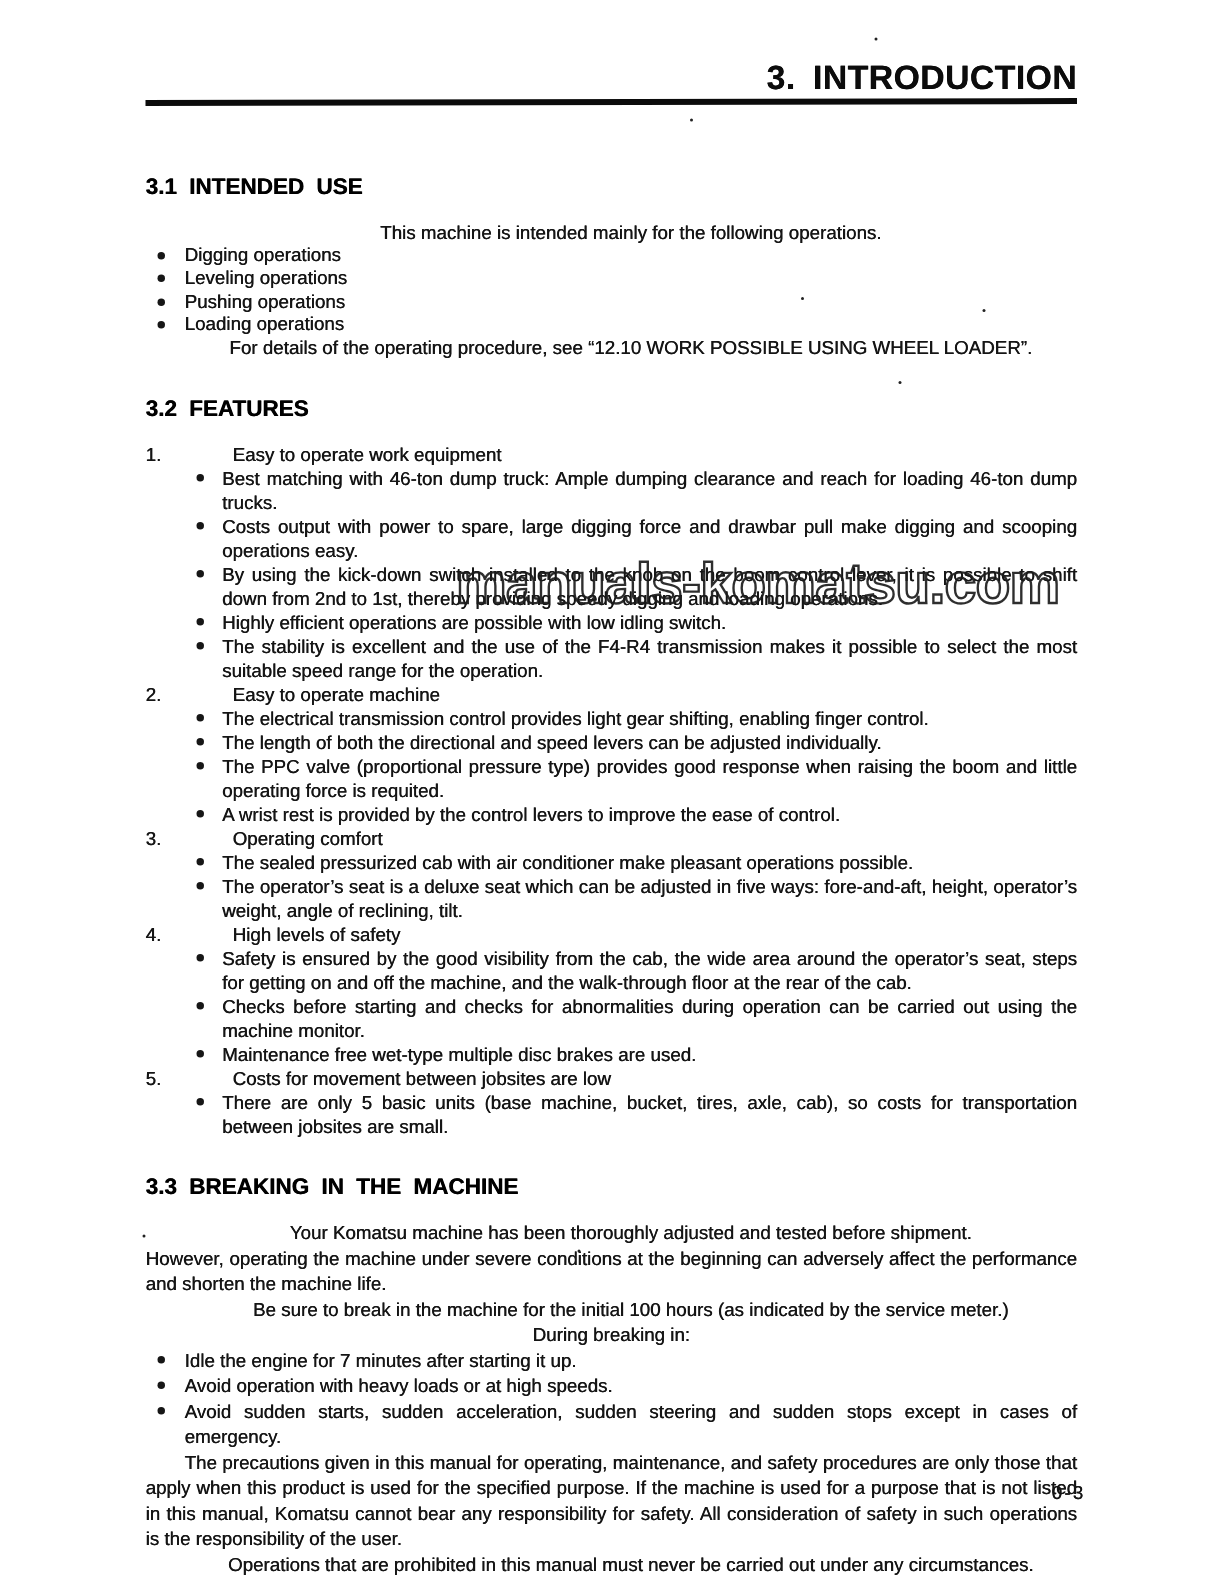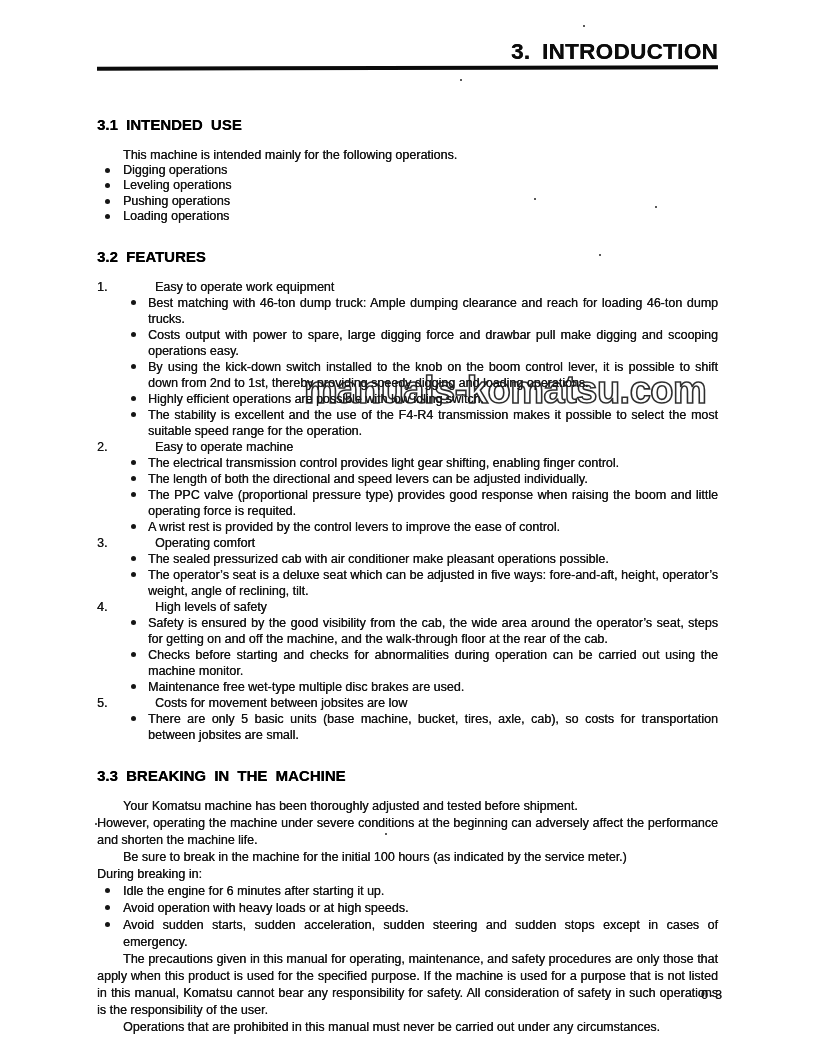--- a/index.html
+++ b/index.html
@@ -39,21 +39,21 @@
   }
   h2 {
     font-size: 15px;
     line-height: 18px;
     font-weight: bold;
     word-spacing: 4px;
     margin: 24px 0 13px 0;
     color: #000000;
   }
   .sec-intended h2 { margin-top: 46px; }
-  p { margin: 0; }
+  p { margin: 0; text-align: center; }
   .indent { text-indent: 26px; }
   .just { text-align: justify; }
   .tight { line-height: 15.3px; }
 
   .brow { display: flex; align-items: flex-start; }
   .dot {
     width: 5px; height: 5px;
     border-radius: 50%;
     background: #161616;
     margin-top: 5px;
@@ -120,20 +120,21 @@
       </div>
       <div class="brow lvl1">
         <span class="dot"></span>
         <p class="btext">Pushing operations</p>
       </div>
       <div class="brow lvl1">
         <span class="dot"></span>
         <p class="btext">Loading operations</p>
       </div>
     </div>
+    <p class="indent">For details of the operating procedure, see “12.10 WORK POSSIBLE USING WHEEL LOADER”.</p>
   </section>
 
   <section>
     <h2>3.2 FEATURES</h2>
 
     <div>
       <div class="nrow">
         <span class="nnum">1.</span>
         <span class="ntitle">Easy to operate work equipment</span>
       </div>
@@ -230,21 +231,21 @@
 
   <section class="breaking">
     <h2>3.3 BREAKING IN THE MACHINE</h2>
     <p class="indent">Your Komatsu machine has been thoroughly adjusted and tested before shipment.</p>
     <p class="just">However, operating the machine under severe conditions at the beginning can adversely affect the performance and shorten the machine life.</p>
     <p class="indent">Be sure to break in the machine for the initial 100 hours (as indicated by the service meter.)</p>
     <p>During breaking in:</p>
     <div>
       <div class="brow lvl1">
         <span class="dot"></span>
-        <p class="btext">Idle the engine for 6 minutes after starting it up.</p>
+        <p class="btext">Idle the engine for 7 minutes after starting it up.</p>
       </div>
       <div class="brow lvl1">
         <span class="dot"></span>
         <p class="btext">Avoid operation with heavy loads or at high speeds.</p>
       </div>
       <div class="brow lvl1">
         <span class="dot"></span>
         <p class="btext">Avoid sudden starts, sudden acceleration, sudden steering and sudden stops except in cases of emergency.</p>
       </div>
     </div>

